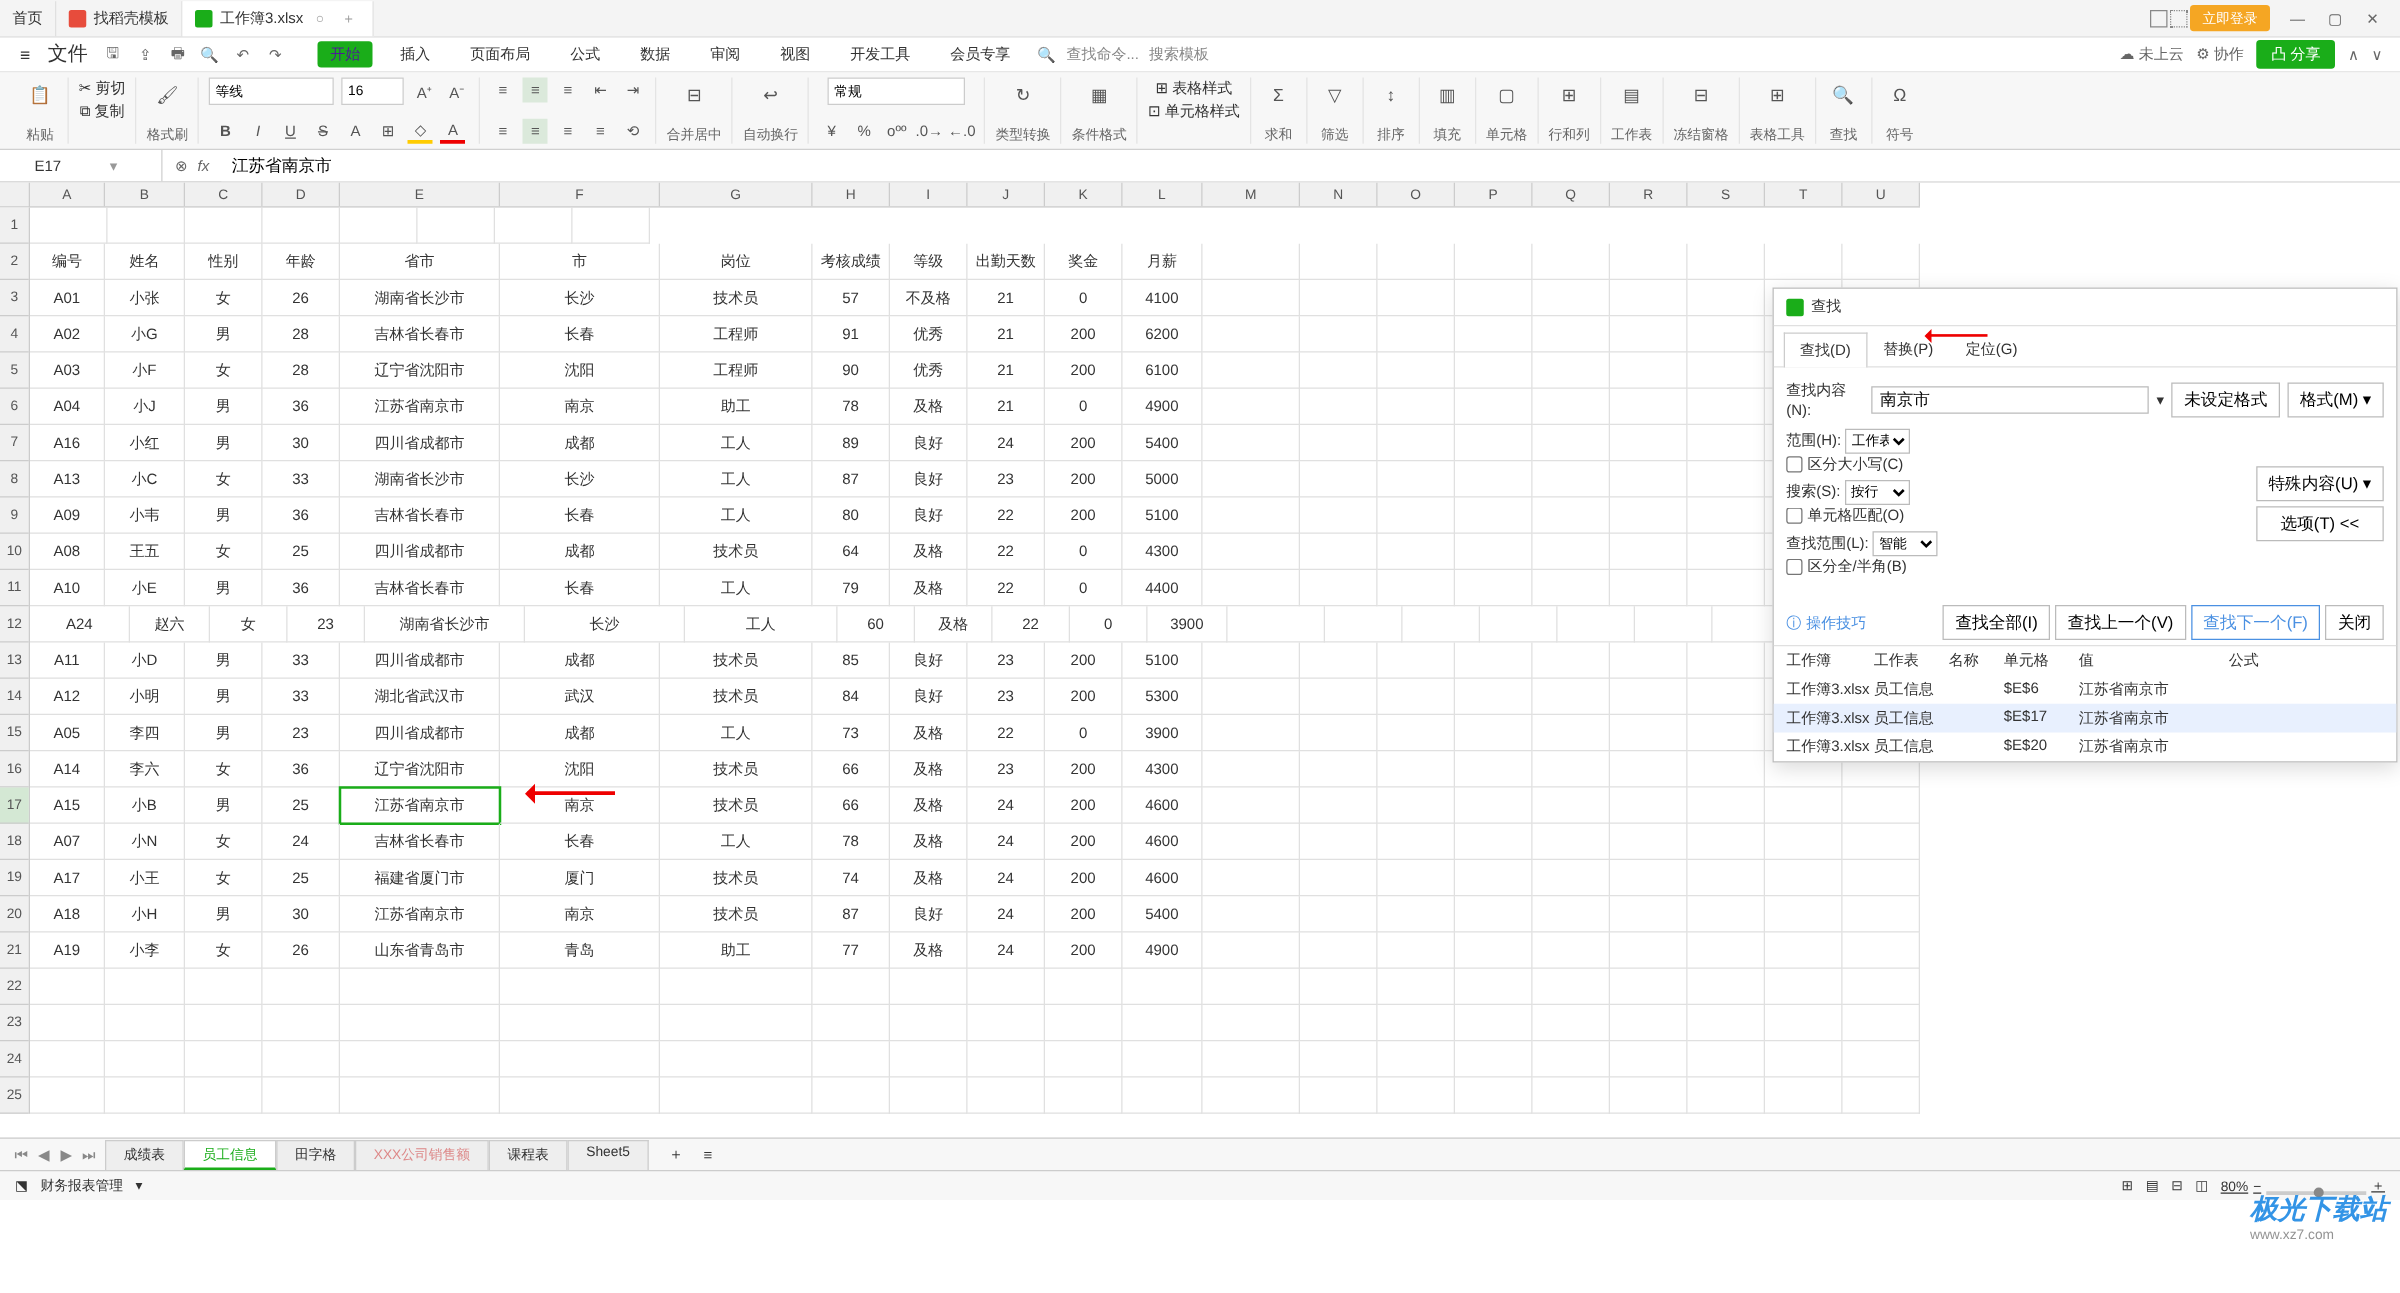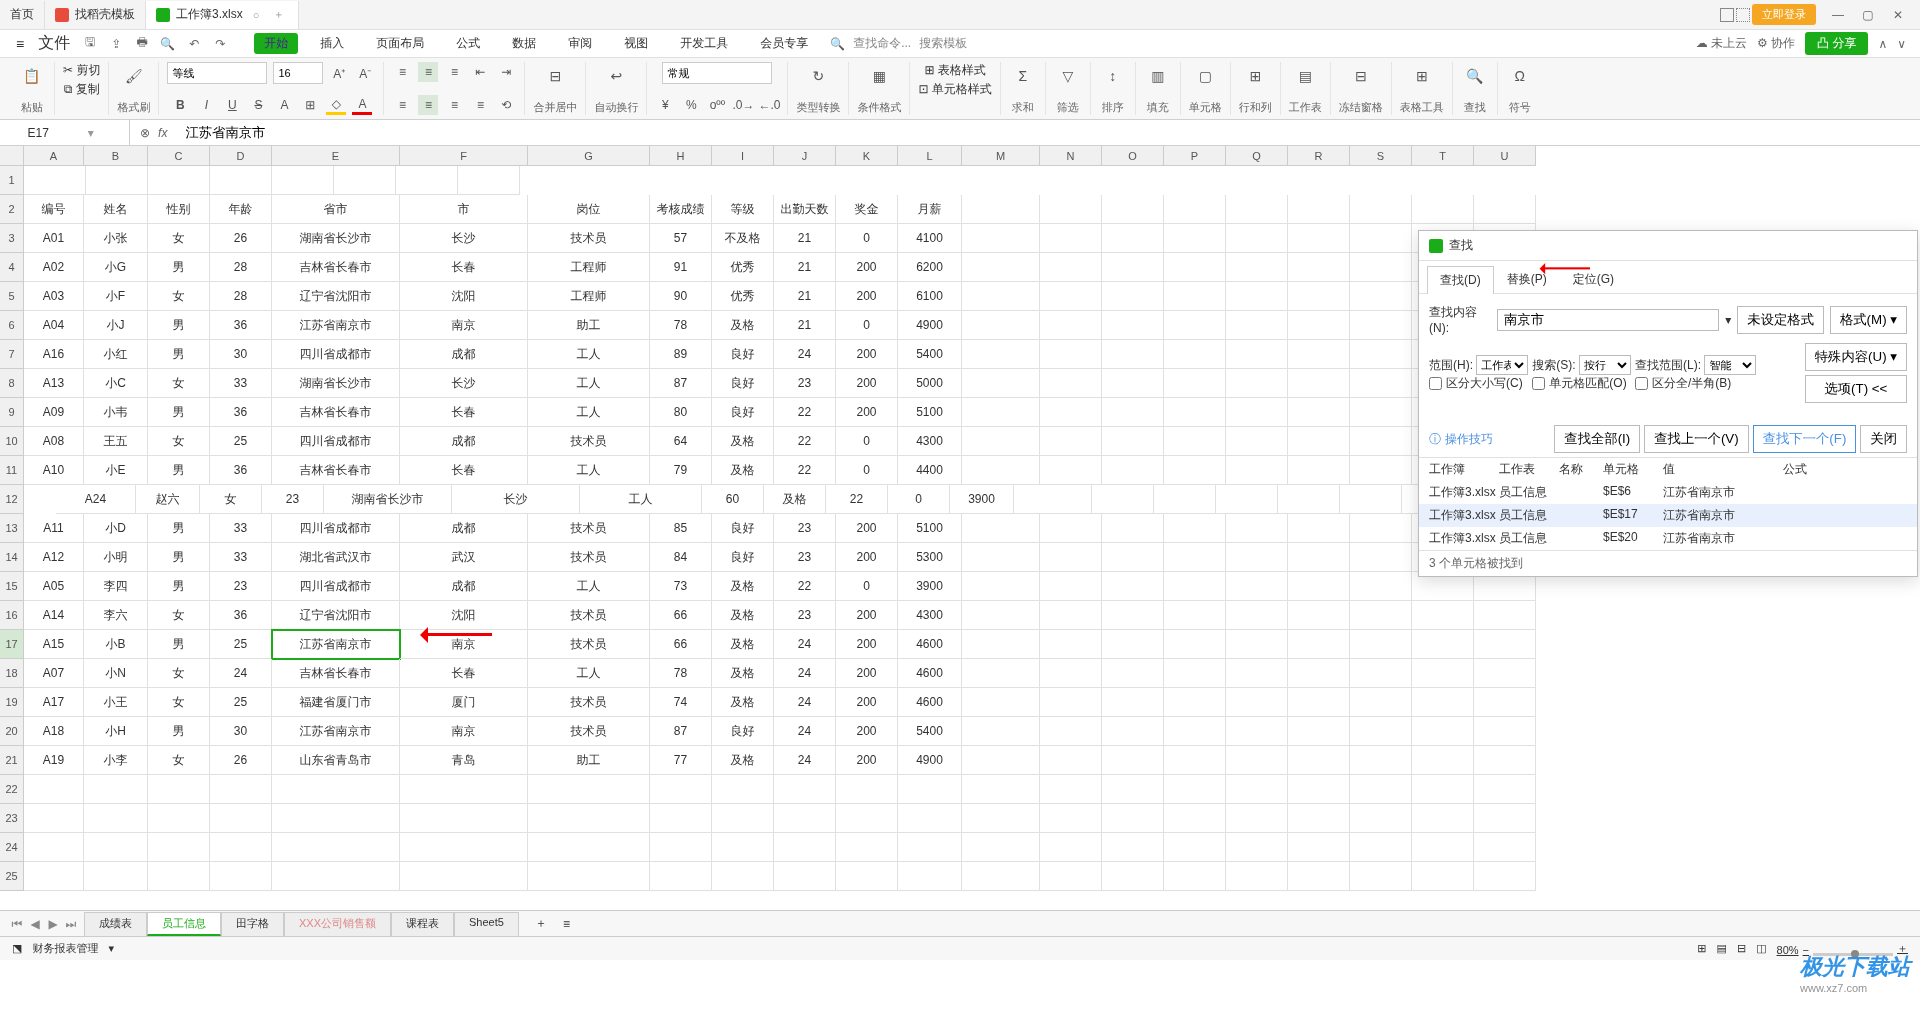--- a/index.html
+++ b/index.html
@@ -644,21 +644,21 @@
         <div class="cell" style="width: 62px;"></div>
         <div class="cell" style="width: 62px;"></div>
         <div class="cell" style="width: 62px;"></div>
         <div class="cell" style="width: 62px;"></div>
         <div class="cell" style="width: 62px;"></div>
         <div class="cell" style="width: 62px;"></div>
         <div class="cell" style="width: 62px;"></div>
         <div class="cell" style="width: 62px;"></div>
       </div>
       <div class="row ">
-        <div class="cell" style="width: 80px; margin-left: 32px;">A24</div>
+        <div class="cell" style="width: 80px;">A24</div>
         <div class="cell" style="width: 64px;">赵六</div>
         <div class="cell" style="width: 62px;">女</div>
         <div class="cell" style="width: 62px;">23</div>
         <div class="cell" style="width: 128px;">湖南省长沙市</div>
         <div class="cell" style="width: 128px;">长沙</div>
         <div class="cell" style="width: 122px;">工人</div>
         <div class="cell" style="width: 62px;">60</div>
         <div class="cell" style="width: 62px;">及格</div>
         <div class="cell" style="width: 62px;">22</div>
         <div class="cell" style="width: 62px;">0</div>
@@ -988,21 +988,21 @@
   </div>
   <div class="dlg-body">
     <div class="dlg-row">
       <span class="dlg-label">查找内容(N):</span>
       <input class="dlg-input" value="南京市" style="">
       <span>▾</span>
       <button class="dlg-btn">未设定格式</button>
       <button class="dlg-btn"><span>格式(M)</span> ▾</button>
     </div>
     <div class="dlg-row">
-      <div style="display:flex;flex-direction:row;gap:4px">
+      <div style="display:flex;flex-direction:column;gap:4px">
         <div><span class="dlg-label">范围(H):</span> <select class="dlg-sel"><option>工作表</option></select> <label class="dlg-chk">
               <input type="checkbox" style="">
               <span>区分大小写(C)</span>
             </label></div>
         <div><span class="dlg-label">搜索(S):</span> <select class="dlg-sel"><option>按行</option></select> <label class="dlg-chk">
               <input type="checkbox" style="">
               <span>单元格匹配(O)</span>
             </label></div>
         <div><span class="dlg-label">查找范围(L):</span> <select class="dlg-sel"><option>智能</option></select> <label class="dlg-chk">
               <input type="checkbox" style="">
@@ -1055,21 +1055,20 @@
           <span class="rc-wb">工作簿3.xlsx</span>
           <span class="rc-ws">员工信息</span>
           <span class="rc-nm"></span>
           <span class="rc-cell">$E$20</span>
           <span class="rc-val">江苏省南京市</span>
           <span class="rc-fx"></span>
         </div>
       </div>
     <div class="arrow-red" style="left:108px;top:30px;transform:scale(.7)"></div>
   </div>
-  <div class="res-footer">3 个单元格被找到</div>
 </div>
 
 <div class="sheettabs">
   <div class="st-nav">
       <span>⏮</span>
       <span>◀</span>
       <span>▶</span>
       <span>⏭</span>
     </div>
   <div id="sheet-tab-list" style="display:flex;gap:0">

